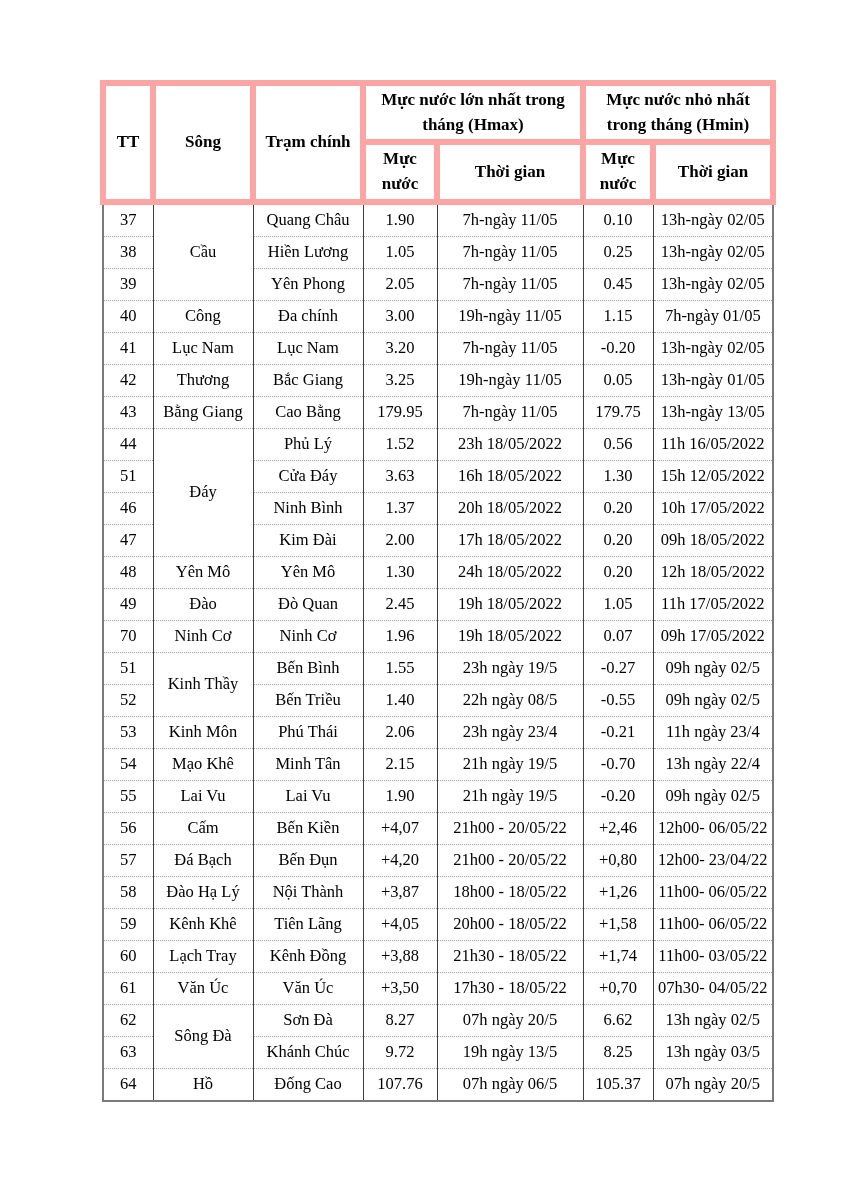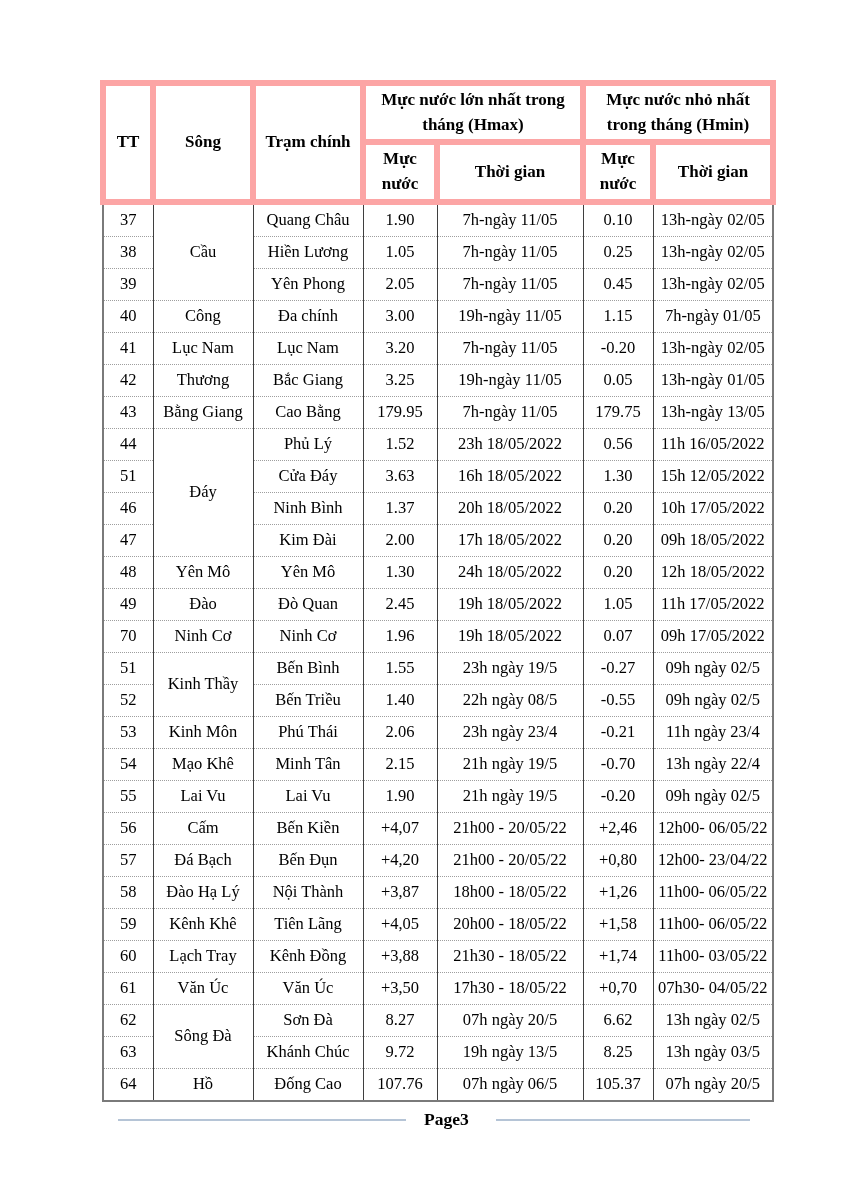--- a/index.html
+++ b/index.html
@@ -331,19 +331,14 @@
           <td>Hồ</td>
           <td>Đống Cao</td>
           <td>107.76</td>
           <td>07h ngày 06/5</td>
           <td>105.37</td>
           <td>07h ngày 20/5</td>
         </tr>
       </tbody>
   </table>
 
-  <div class="footer">
-    <span class="rule rule-left"></span>
-    <span class="page-label">Page3</span>
-    <span class="rule rule-right"></span>
-  </div>
 
 </div>
 
 </body></html>

